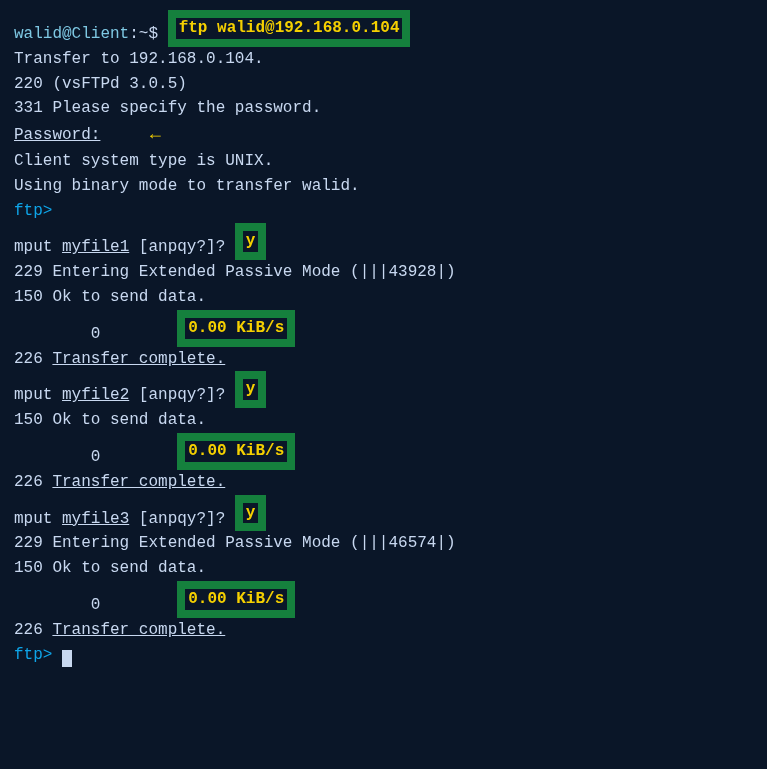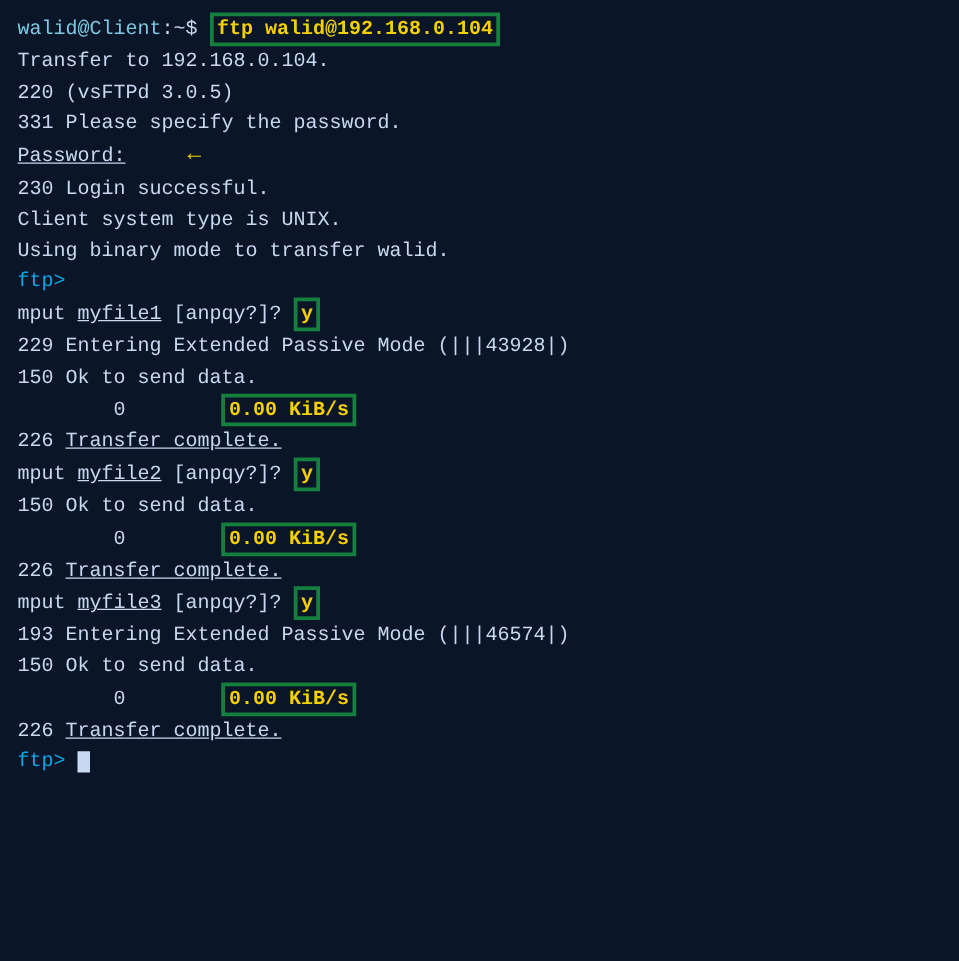--- a/index.html
+++ b/index.html
@@ -21,30 +21,30 @@
     }
 
     .terminal {
       width: 100%;
       height: 100%;
     }
 
     .line {
       display: flex;
       flex-wrap: wrap;
-      align-items: center;
+      align-items: flex-end;
       white-space: pre;
     }
 
     .prompt-user {
       color: #7ec8e3;
     }
 
     .highlighted-box {
-      border: 3px solid #15803d;
+      border: 8px solid #15803d;
       padding: 0px 3px;
       color: #f5d000;
       font-weight: bold;
       display: inline;
       line-height: 1.3;
     }
 
     .plain {
       color: #c8d8f0;
     }
@@ -97,23 +97,20 @@
   <div class="line">
     <span class="plain">331 Please specify the password.</span>
   </div>
 
   <div class="line password-line">
     <span class="underline">Password:</span>
     <span class="plain"> </span>
     <span class="arrow">←</span>
   </div>
 
-  <div class="line">
-    <span class="plain">230 Login successful.</span>
-  </div>
 
   <div class="line">
     <span class="plain">Client system type is UNIX.</span>
   </div>
 
   <div class="line">
     <span class="plain">Using binary mode to transfer walid.</span>
   </div>
 
   <div class="line">
@@ -155,21 +152,21 @@
 
   <div class="line">
     <span class="plain">226 </span><span class="underline">Transfer complete.</span>
   </div>
 
   <div class="line">
     <span class="plain">mput </span><span class="underline">myfile3</span><span class="plain"> [anpqy?]? </span><span class="highlighted-box">y</span>
   </div>
 
   <div class="line">
-    <span class="plain">193 Entering Extended Passive Mode (|||46574|)</span>
+    <span class="plain">229 Entering Extended Passive Mode (|||46574|)</span>
   </div>
 
   <div class="line">
     <span class="plain">150 Ok to send data.</span>
   </div>
 
   <div class="line">
     <span class="plain">        0        </span><span class="highlighted-box">0.00 KiB/s</span>
   </div>
 

